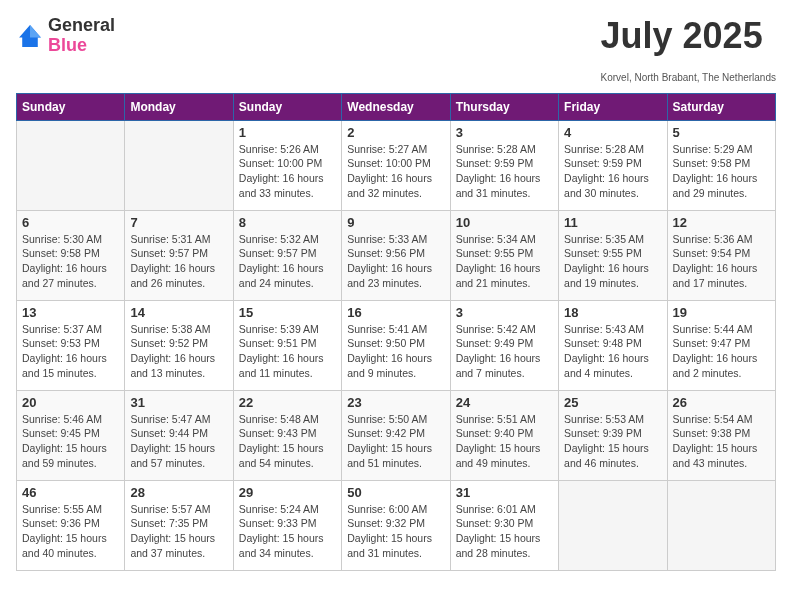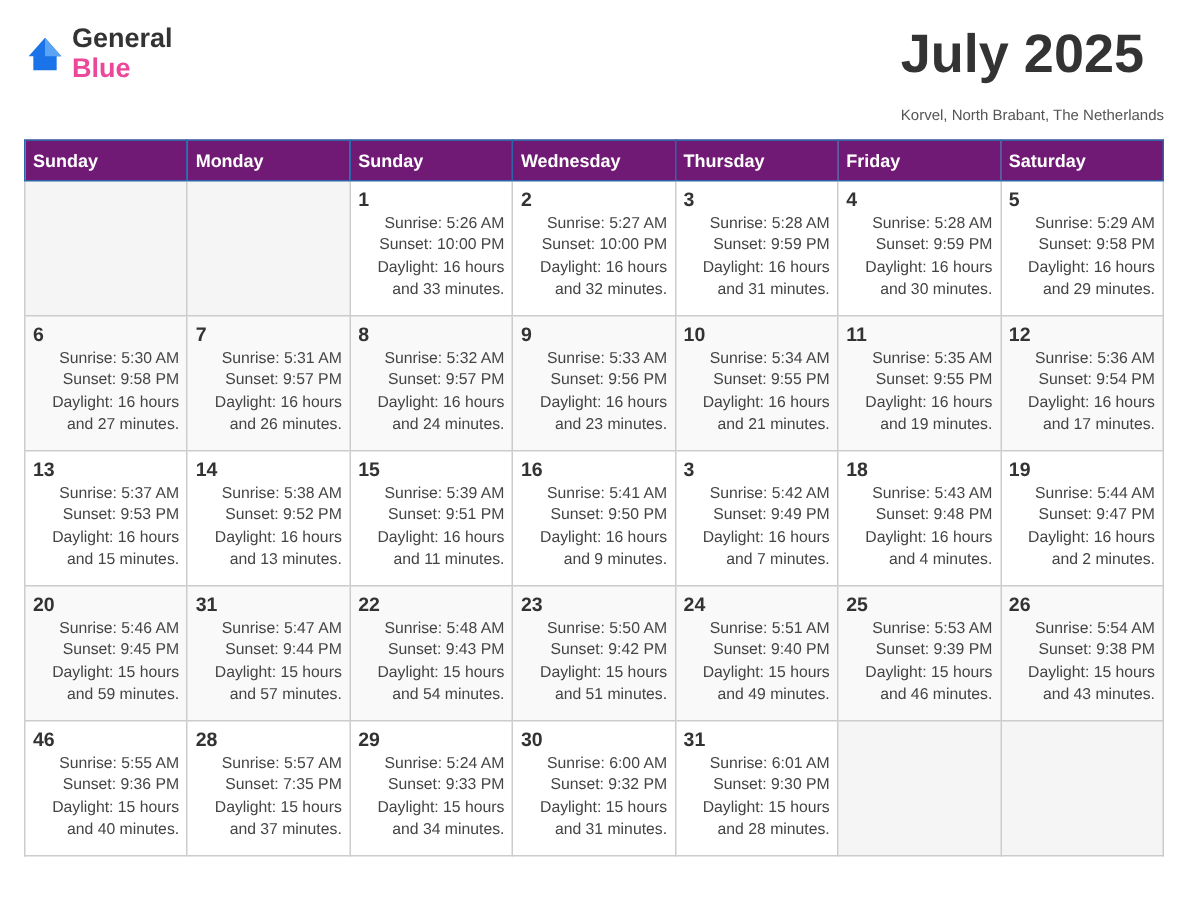--- a/index.html
+++ b/index.html
@@ -75,21 +75,20 @@
     .day-number {
       font-size: 13px;
       font-weight: bold;
       color: #333;
       margin-bottom: 2px;
     }
     .day-info {
       color: #444;
       font-size: 10.5px;
       line-height: 1.4;
-      text-align: right;
     }
     .empty-cell {
       background: #f5f5f5 !important;
     }
   </style>
 </head>
 <body>
 
 <div class="header">
   <div class="logo">
@@ -300,21 +299,21 @@
 Sunset: 7:35 PM
 Daylight: 15 hours and 37 minutes.</div>
         </td>
         <td>
           <div class="day-number">29</div>
           <div class="day-info">Sunrise: 5:24 AM
 Sunset: 9:33 PM
 Daylight: 15 hours and 34 minutes.</div>
         </td>
         <td>
-          <div class="day-number">30</div>
+          <div class="day-number">50</div>
           <div class="day-info">Sunrise: 6:00 AM
 Sunset: 9:32 PM
 Daylight: 15 hours and 31 minutes.</div>
         </td>
         <td>
           <div class="day-number">31</div>
           <div class="day-info">Sunrise: 6:01 AM
 Sunset: 9:30 PM
 Daylight: 15 hours and 28 minutes.</div>
         </td>

